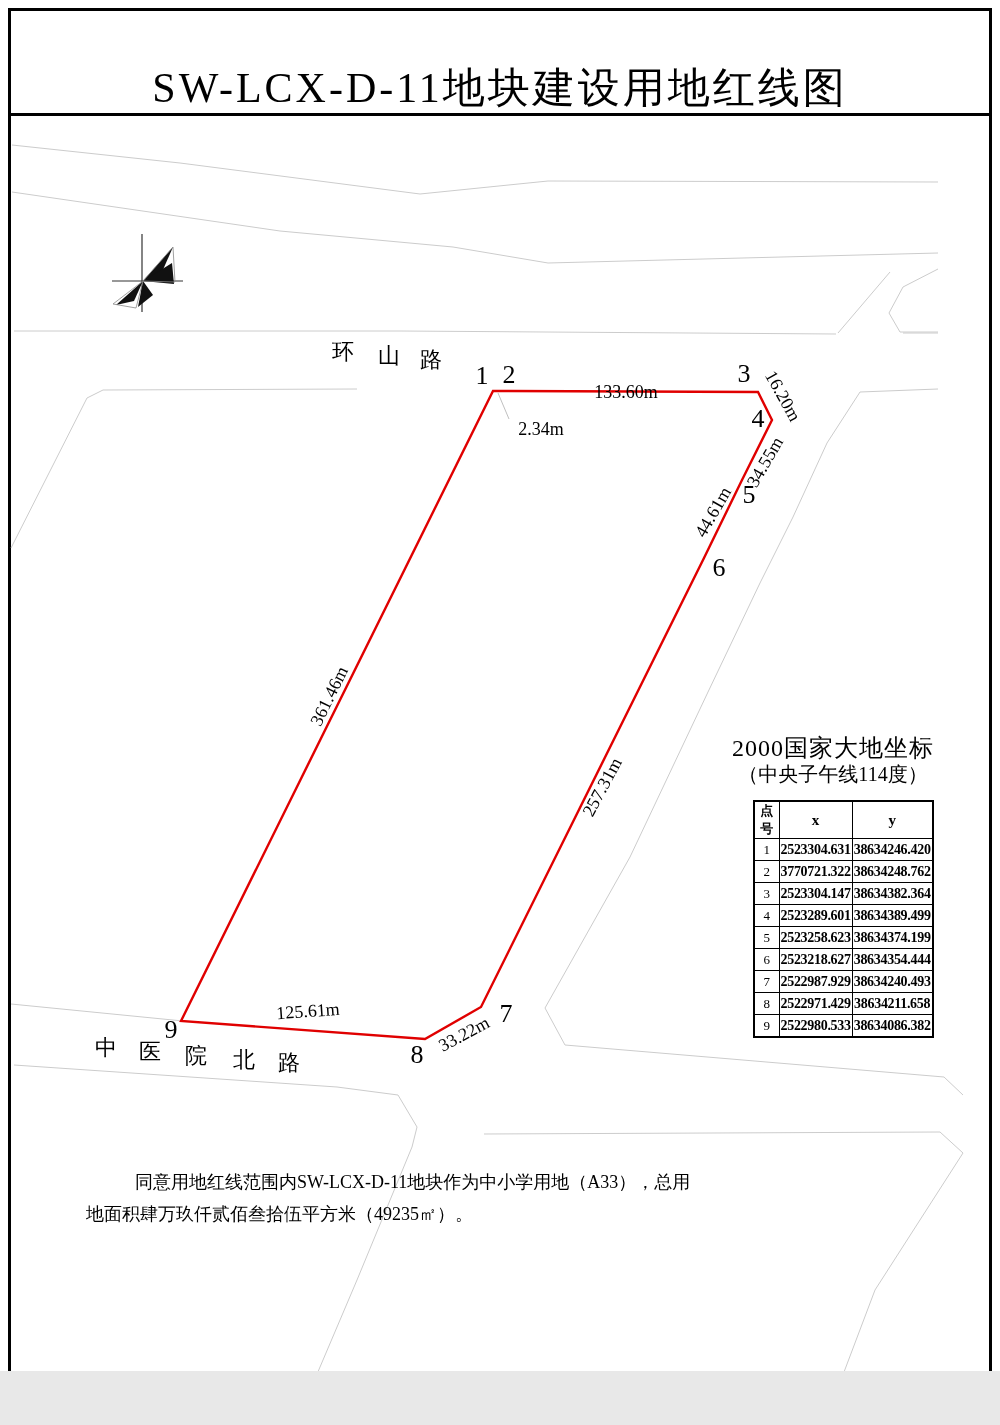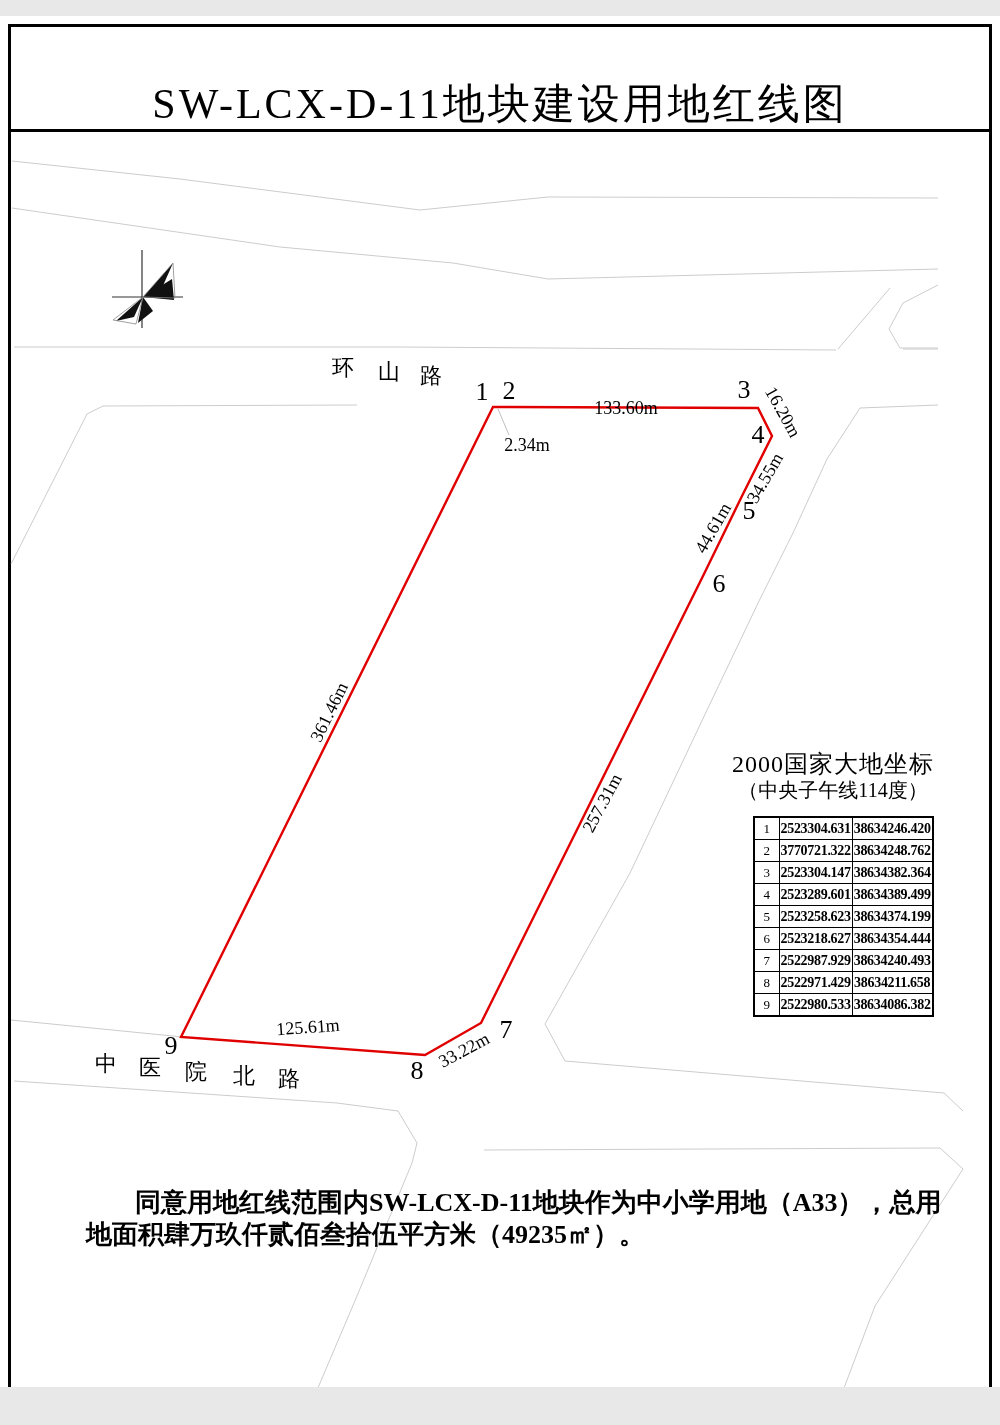--- a/index.html
+++ b/index.html
@@ -1,19 +1,19 @@
 <!DOCTYPE html>
 <html><head>
 <meta charset="utf-8">
 <style>
   html,body{margin:0;padding:0;background:#e8e8e8;}
   .page{
     position:relative;width:1000px;height:1371px;background:#ffffff;
     font-family:"Liberation Serif","DejaVu Serif",serif;color:#000;
-    margin:16px auto;overflow:hidden;
+    margin:0 auto;overflow:hidden;
   }
   .frame{position:absolute;left:8px;top:8px;width:978px;height:1403px;border:3px solid #000;}
   .title-sep{position:absolute;left:8px;top:113px;width:984px;height:3px;background:#000;}
   .page-title{position:absolute;left:0;top:32px;width:100%;text-align:center;
     font-size:42px;letter-spacing:3px;font-weight:normal;}
   svg.map-canvas{position:absolute;left:0;top:0;}
   .lbl{position:absolute;transform:translate(-50%,-50%);white-space:nowrap;line-height:1;}
   .vtx{font-size:26px;}
   .dim{font-size:18px;}
   .road-ch{font-size:22px;}
@@ -26,21 +26,21 @@
   }
   table.coords td,table.coords th{
     border:1px solid #000;text-align:center;vertical-align:middle;
     padding:0 1px;overflow:hidden;
   }
   table.coords th{font-size:13px;font-weight:bold;height:21px;}
   table.coords th.xy{font-size:15px;}
   table.coords td{height:21px;}
   td.rownum{font-size:13px;font-weight:normal;}
   td.coordval{font-size:14px;font-weight:bold;letter-spacing:-0.3px;}
-  .stmt{position:absolute;font-size:26px;line-height:1.15;white-space:nowrap;font-weight:bold;}
+  .stmt{position:absolute;font-size:18px;line-height:1.15;white-space:nowrap;}
   .date{position:absolute;left:618px;top:1318px;font-size:26px;white-space:nowrap;}
 </style>
 </head>
 <body>
 
 <div class="page">
 
   <div class="frame"></div>
   <h1 class="page-title">SW-LCX-D-11地块建设用地红线图</h1>
   <div class="title-sep"></div>
@@ -91,39 +91,44 @@
   <span class="lbl vtx" style="left:509px;top:375px;">2</span>
   <span class="lbl vtx" style="left:744px;top:374px;">3</span>
   <span class="lbl vtx" style="left:758px;top:419px;">4</span>
   <span class="lbl vtx" style="left:749px;top:495px;">5</span>
   <span class="lbl vtx" style="left:719px;top:568px;">6</span>
   <span class="lbl vtx" style="left:506px;top:1014px;">7</span>
   <span class="lbl vtx" style="left:417px;top:1055px;">8</span>
   <span class="lbl vtx" style="left:171px;top:1030px;">9</span>
 
   <span class="lbl dim" style="left:626px;top:392px;">133.60m</span>
-  <span class="lbl dim" style="left:527px;top:429px;">2.34m</span>
+  <span class="lbl dim" style="left:541px;top:429px;">2.34m</span>
   <span class="lbl dim" style="left:783px;top:396px;transform:translate(-50%,-50%) rotate(61deg);">16.20m</span>
   <span class="lbl dim" style="left:765px;top:462px;transform:translate(-50%,-50%) rotate(-60deg);">34.55m</span>
   <span class="lbl dim" style="left:713px;top:512px;transform:translate(-50%,-50%) rotate(-60deg);">44.61m</span>
   <span class="lbl dim" style="left:602px;top:787px;transform:translate(-50%,-50%) rotate(-62deg);">257.31m</span>
   <span class="lbl dim" style="left:329px;top:696px;transform:translate(-50%,-50%) rotate(-64deg);">361.46m</span>
   <span class="lbl dim" style="left:308px;top:1011px;transform:translate(-50%,-50%) rotate(-4deg);">125.61m</span>
   <span class="lbl dim" style="left:464px;top:1034px;transform:translate(-50%,-50%) rotate(-28deg);">33.22m</span>
 
   <span class="lbl geo-title" style="left:833px;top:748px;">2000国家大地坐标</span>
   <span class="lbl geo-sub" style="left:833px;top:774px;">（中央子午线114度）</span>
 
   <table class="coords">
     <colgroup>
         <col style="width:25px;">
         <col style="width:64px;">
         <col style="width:69px;">
       </colgroup>
     <tbody>
+        <tr>
+      <th>点号</th>
+      <th class="xy">x</th>
+      <th class="xy">y</th>
+    </tr>
     <tr>
       <td class="rownum">1</td>
       <td class="coordval">2523304.631</td>
       <td class="coordval">38634246.420</td>
     </tr>
     <tr>
       <td class="rownum">2</td>
       <td class="coordval">3770721.322</td>
       <td class="coordval">38634248.762</td>
     </tr>

